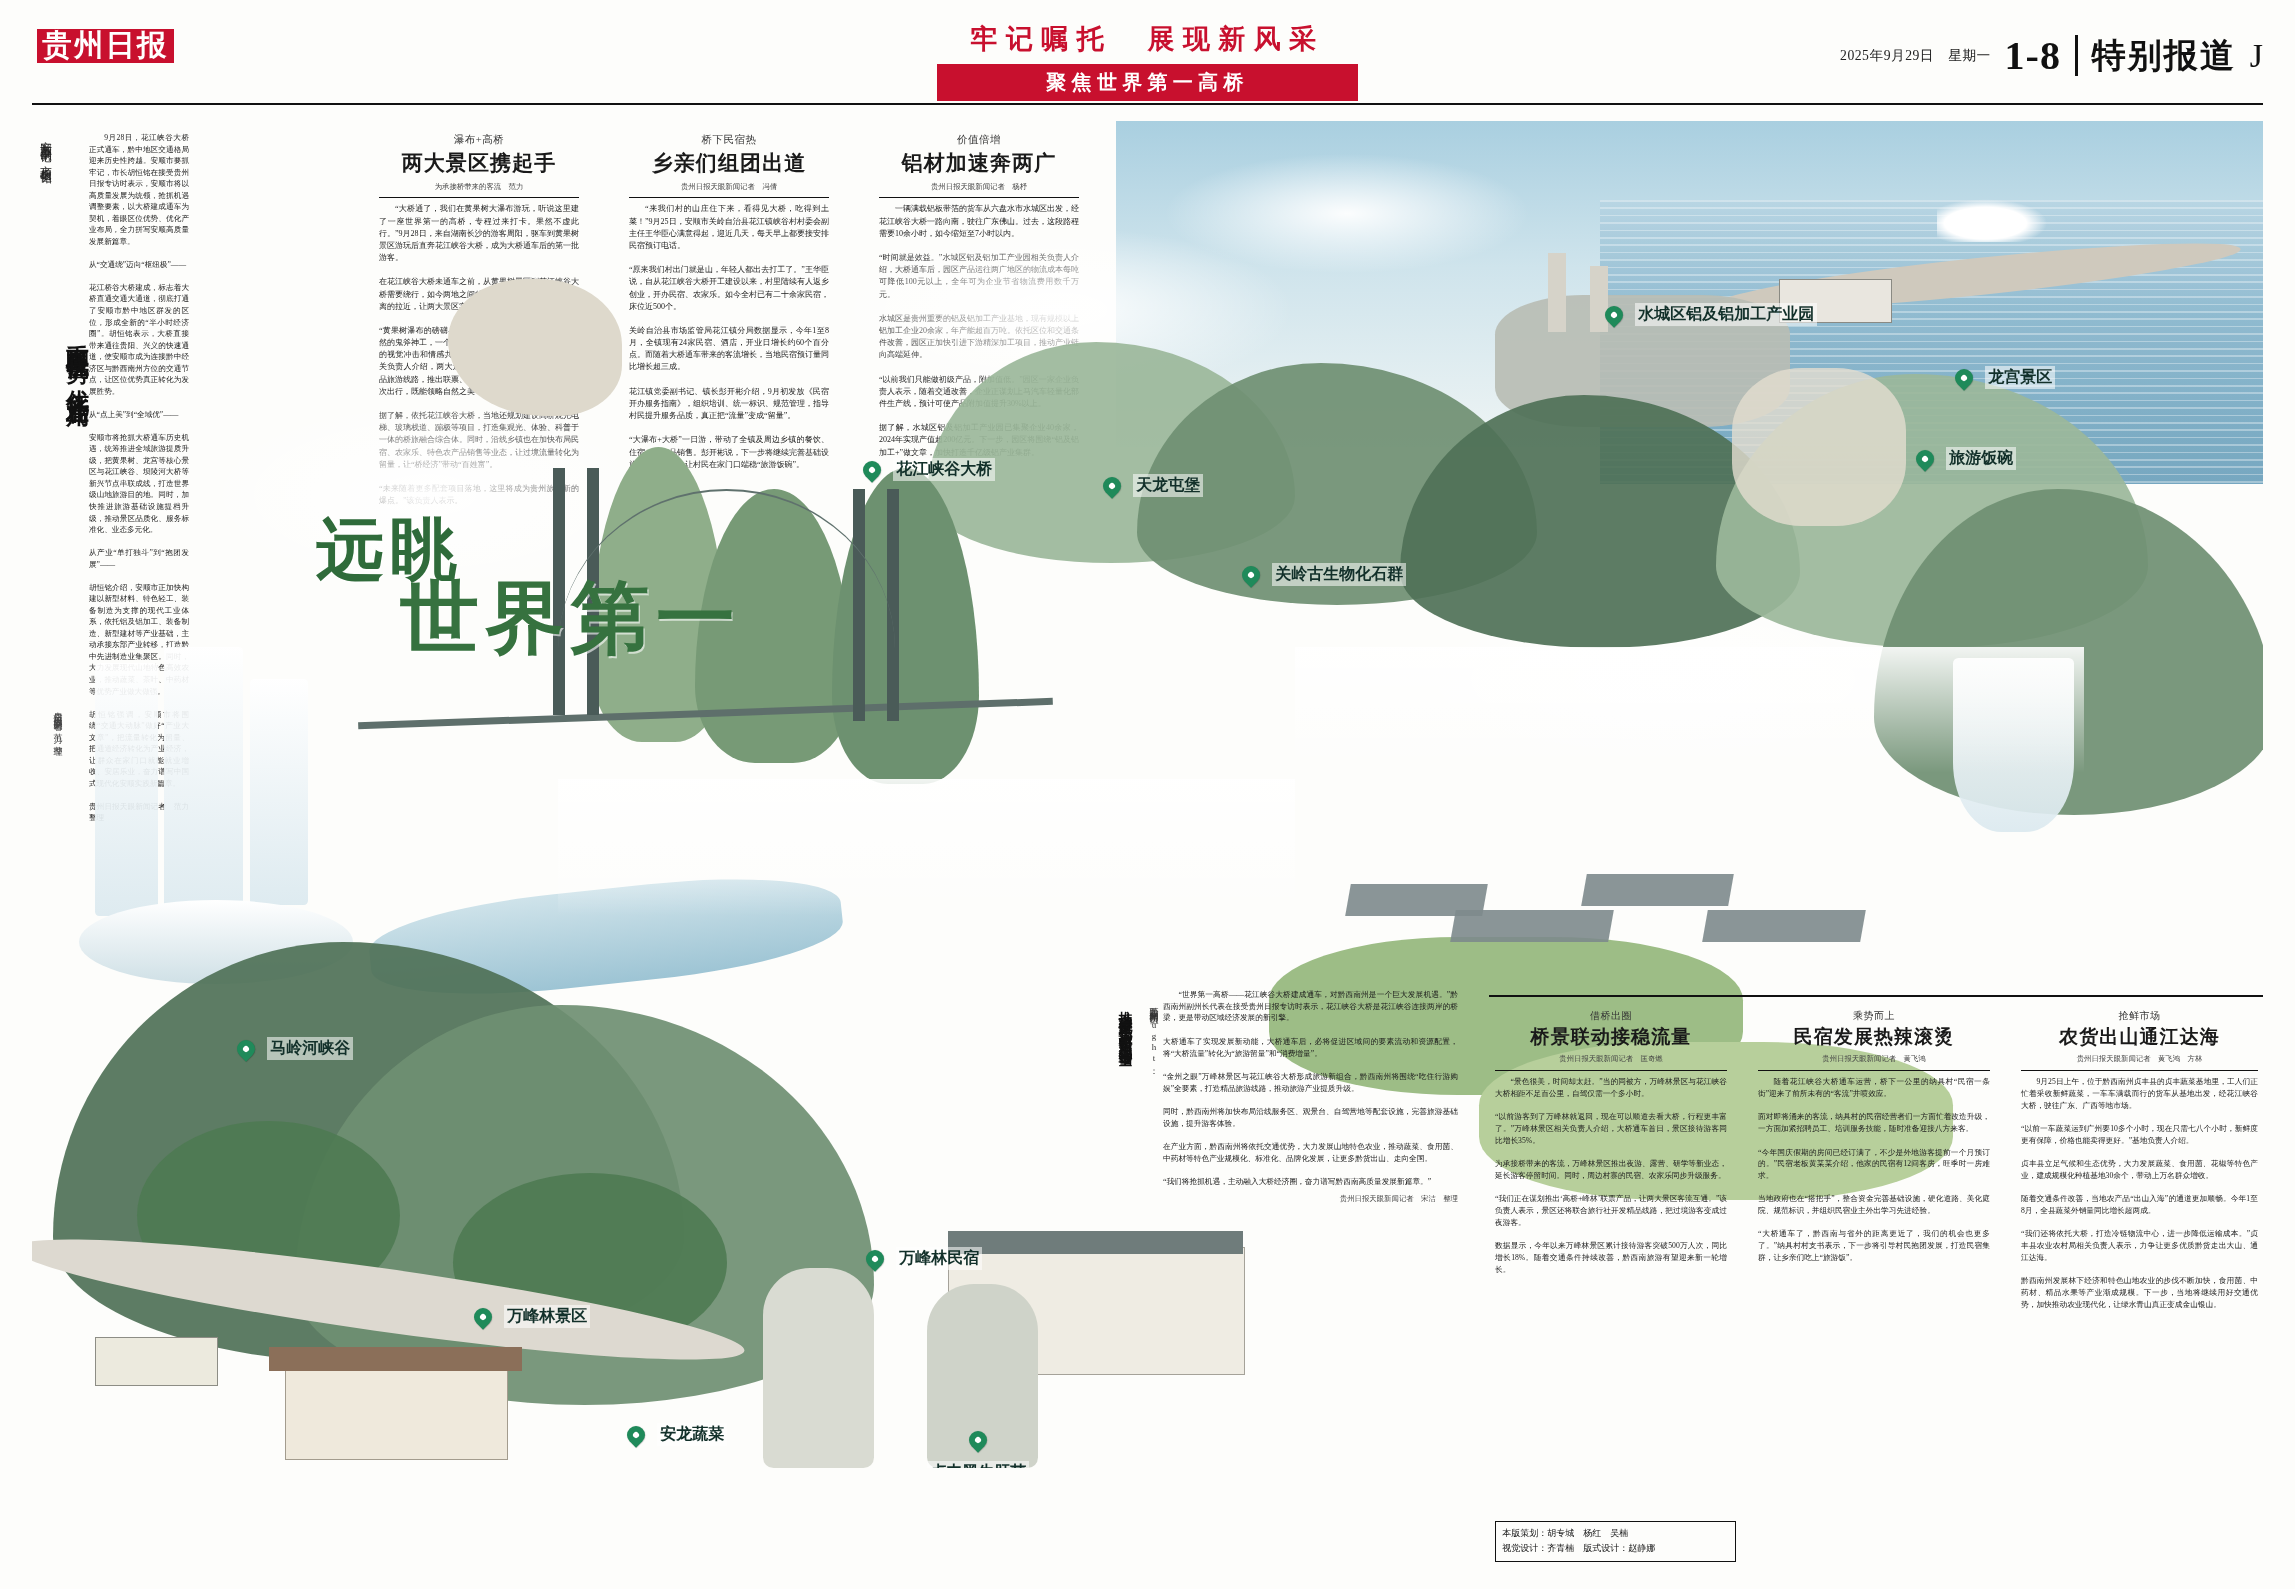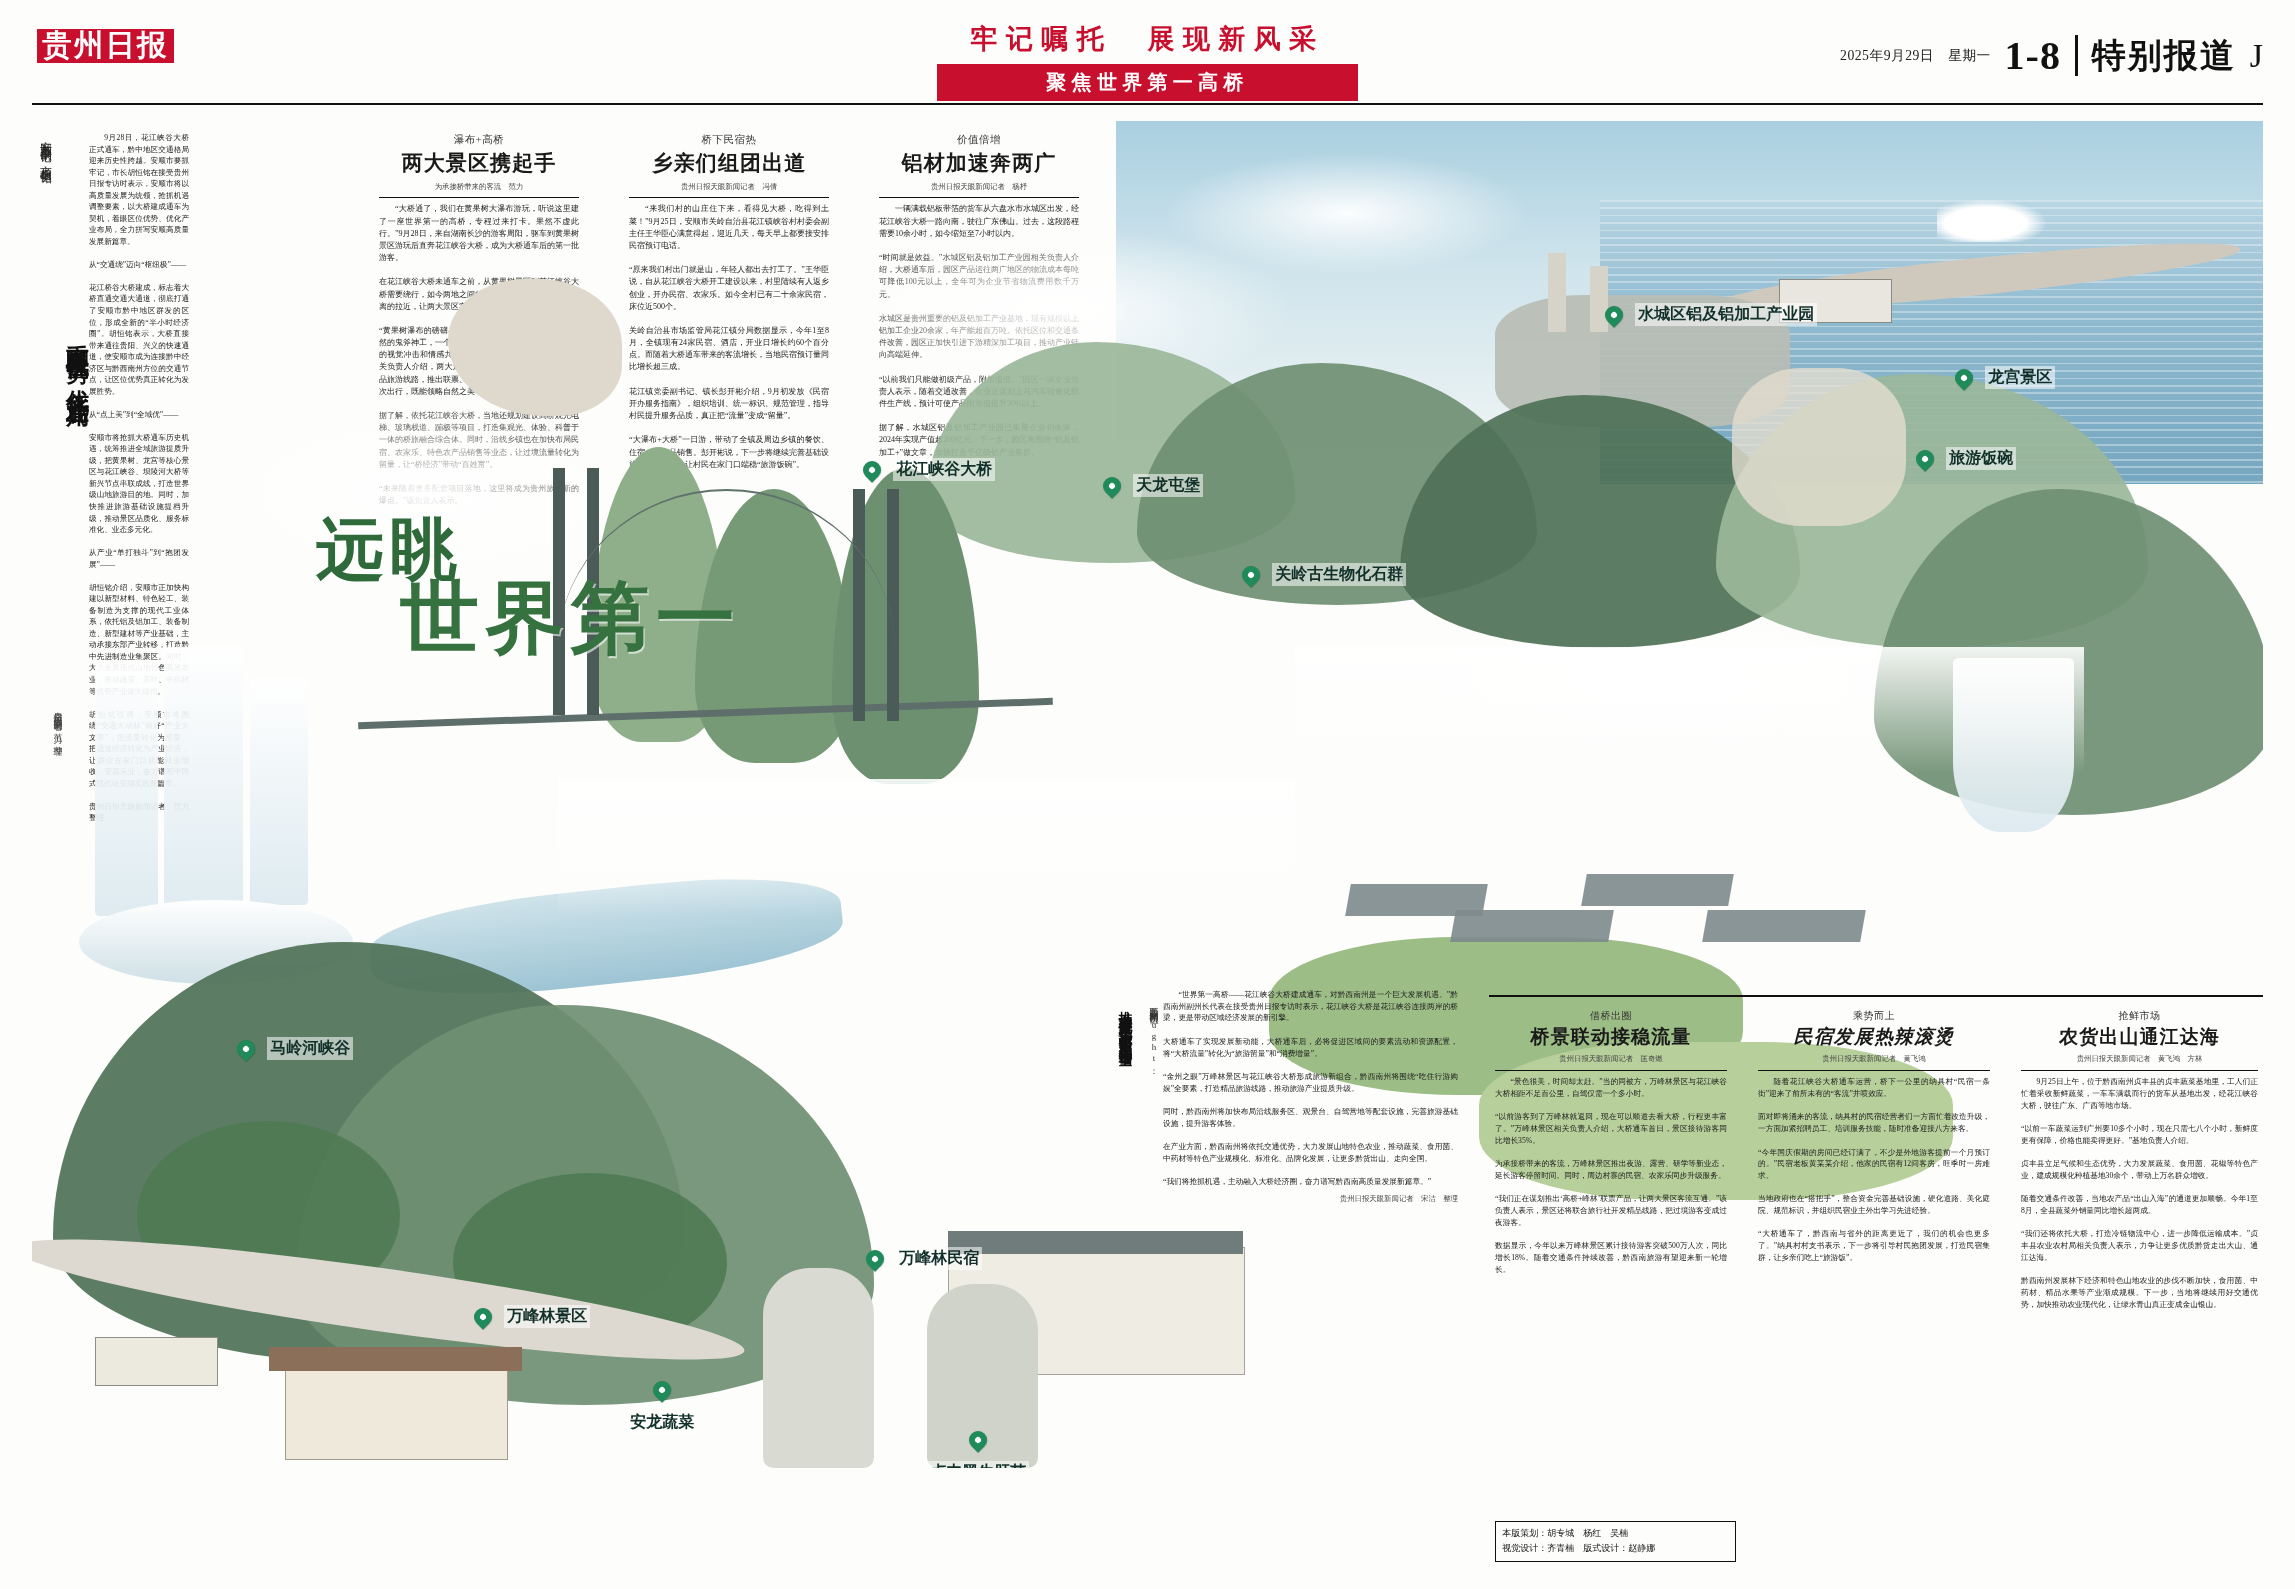--- a/index.html
+++ b/index.html
@@ -296,21 +296,21 @@
       <div class="lbl">马岭河峡谷</div>
     </div>
     <div class="pin" style="left:834px;top:1126px;">
       <div class="dot"></div>
       <div class="lbl">万峰林民宿</div>
     </div>
     <div class="pin" style="left:442px;top:1184px;">
       <div class="dot"></div>
       <div class="lbl">万峰林景区</div>
     </div>
-    <div class="pin" style="left:595px;top:1260px;flex-direction:column;">
+    <div class="pin" style="left:595px;top:1302px;">
       <div class="dot"></div>
       <div class="lbl">安龙蔬菜</div>
     </div>
     <div class="pin" style="left:895px;top:1310px;flex-direction:column;">
       <div class="dot"></div>
       <div class="lbl">贞丰黑牛肝菌</div>
     </div>
   </div>
 
   <div class="brush brush1">远眺</div>
@@ -347,21 +347,21 @@
 
 为承接桥带来的客流，万峰林景区推出夜游、露营、研学等新业态，延长游客停留时间。同时，周边村寨的民宿、农家乐同步升级服务。
 
 “我们正在谋划推出‘高桥+峰林’联票产品，让两大景区客流互通。”该负责人表示，景区还将联合旅行社开发精品线路，把过境游客变成过夜游客。
 
 数据显示，今年以来万峰林景区累计接待游客突破500万人次，同比增长18%。随着交通条件持续改善，黔西南旅游有望迎来新一轮增长。</div>
   </div>
 
   <div class="col" style="left:1758px;top:1008px;width:232px;height:537px;font-size:7.7px;">
     <div class="kicker" style="font-size:10px;">乘势而上</div>
-    <div class="headline" style="font-size:19px;font-style:italic;">民宿发展热辣滚烫</div>
+    <div class="headline" style="font-size:19px;">民宿发展热辣滚烫</div>
     <div class="byline">贵州日报天眼新闻记者　黄飞鸿</div>
     <div class="divline"></div>
     <div style="white-space:pre-wrap;text-indent:2em;">随着花江峡谷大桥通车运营，桥下一公里的纳具村“民宿一条街”迎来了前所未有的“客流”井喷效应。
 
 面对即将涌来的客流，纳具村的民宿经营者们一方面忙着改造升级，一方面加紧招聘员工、培训服务技能，随时准备迎接八方来客。
 
 “今年国庆假期的房间已经订满了，不少是外地游客提前一个月预订的。”民宿老板黄某某介绍，他家的民宿有12间客房，旺季时一房难求。
 
 当地政府也在“搭把手”，整合资金完善基础设施，硬化道路、美化庭院、规范标识，并组织民宿业主外出学习先进经验。
 

